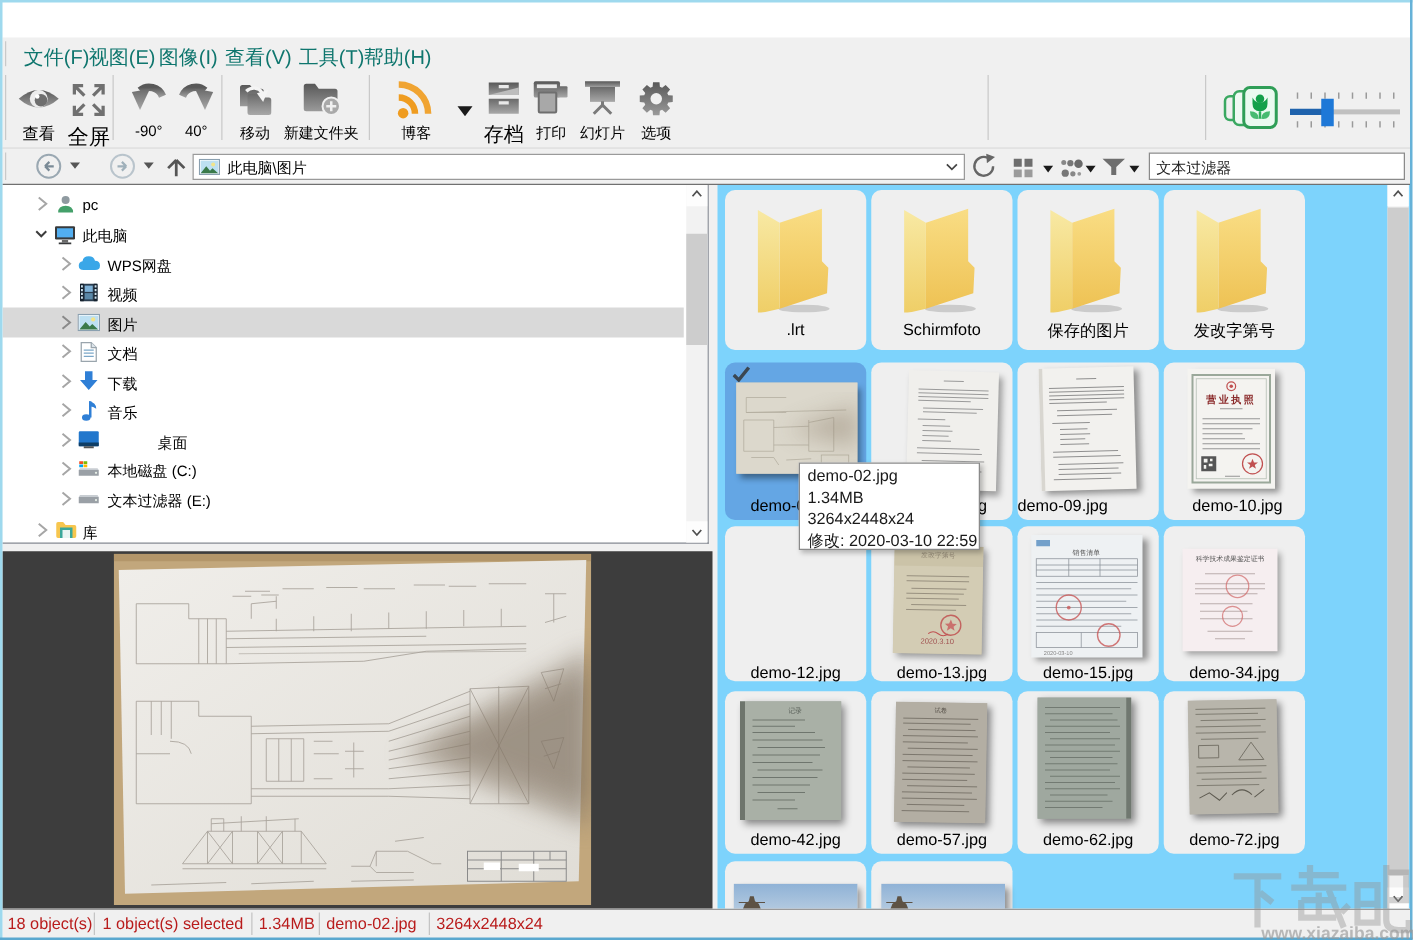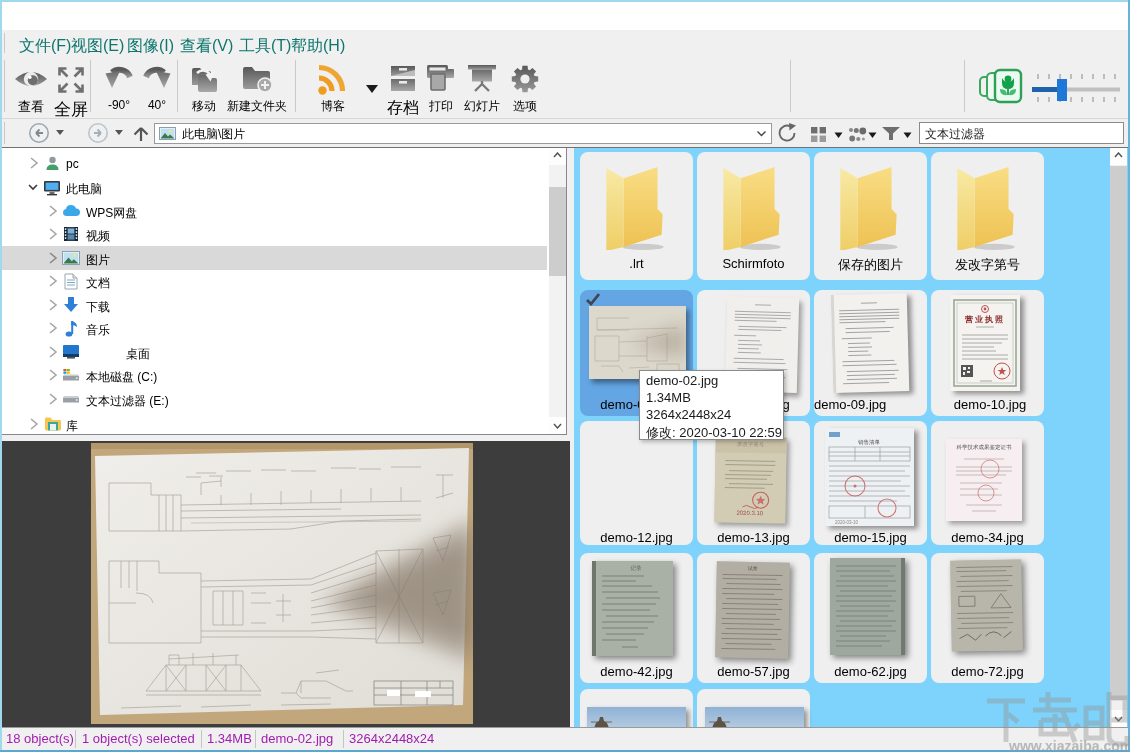--- a/index.html
+++ b/index.html
@@ -811,21 +811,21 @@
   <svg class="ab" style="left:540px;top:4px" width="9" height="6" viewBox="0 0 9 6">
         <path d="M1,5 L4.5,1 L8,5" stroke="#505050" stroke-width="1.4" fill="none"></path>
       </svg>
   <div class="ab" style="left:536px;top:18px;width:17px;height:534px;background:#cdcdcd;"></div>
   <div class="ab" style="left:536px;top:562px;width:17px;height:17px;background:#fdfdfd;"></div>
   <svg class="ab" style="left:540px;top:568px" width="9" height="6" viewBox="0 0 9 6">
         <path d="M1,1 L4.5,5 L8,1" stroke="#505050" stroke-width="1.4" fill="none"></path>
       </svg>
 </div>
 
-<div class="ab" id="statusbar" style="left:2px;top:727px;width:1126px;height:23px;background:#f0f0f0;border-top:1px solid #9a9a9a;font-size:13px;color:#a21caf;">
+<div class="ab" id="statusbar" style="left:2px;top:727px;width:1126px;height:23px;background:#f0f0f0;border-top:1px solid #9a9a9a;font-size:13px;color:#b91c1c;">
   <div class="ab tx" style="left:4px;top:3px;">18 object(s)</div>
   <div class="ab" style="left:73px;top:2px;width:1px;height:18px;background:#c4c4c4;"></div>
   <div class="ab tx" style="left:80px;top:3px;">1 object(s) selected</div>
   <div class="ab" style="left:199px;top:2px;width:1px;height:18px;background:#c4c4c4;"></div>
   <div class="ab tx" style="left:205px;top:3px;">1.34MB</div>
   <div class="ab" style="left:253px;top:2px;width:1px;height:18px;background:#c4c4c4;"></div>
   <div class="ab tx" style="left:259px;top:3px;">demo-02.jpg</div>
   <div class="ab" style="left:341px;top:2px;width:1px;height:18px;background:#c4c4c4;"></div>
   <div class="ab tx" style="left:347px;top:3px;">3264x2448x24</div>
 </div>

